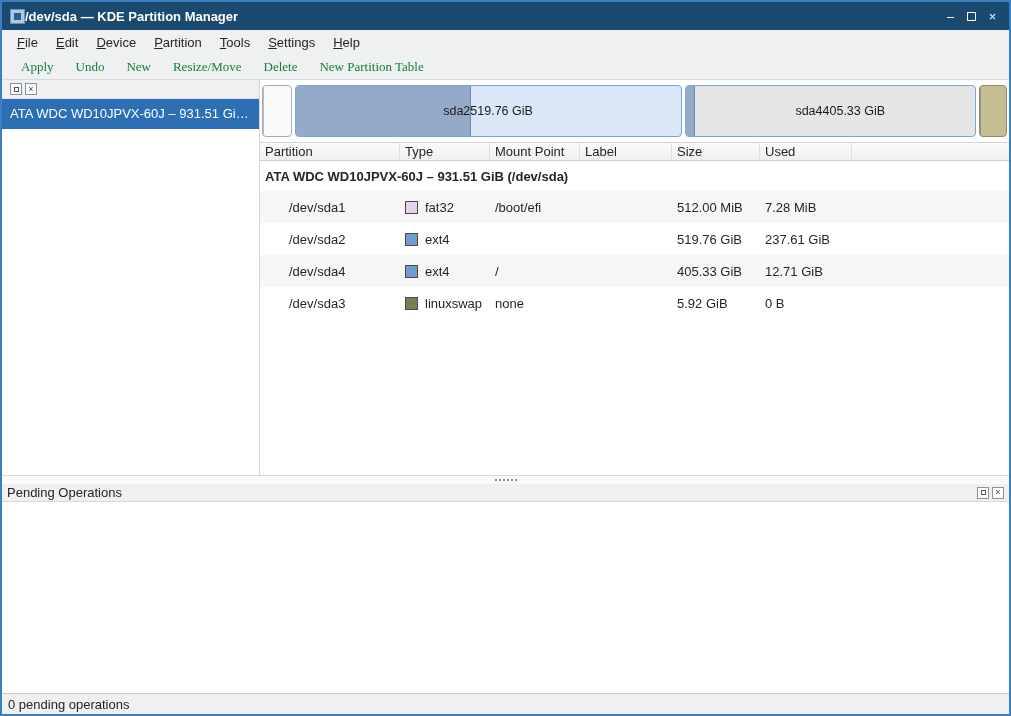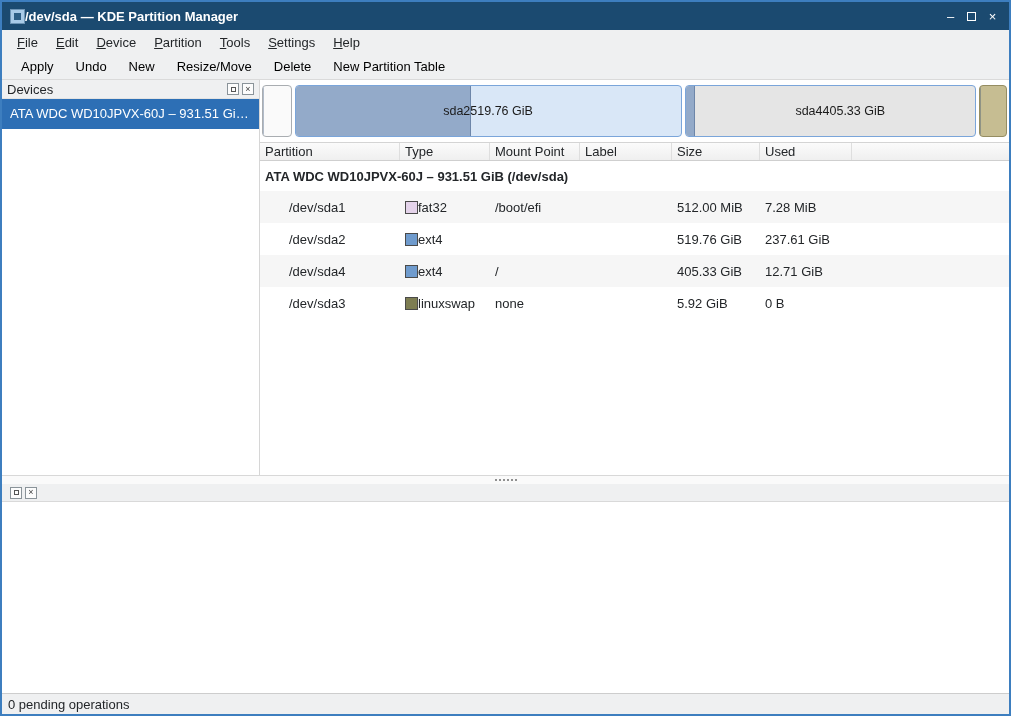--- a/index.html
+++ b/index.html
@@ -24,21 +24,21 @@
   .tb-btn { width: 21px; height: 20px; display: grid; place-items: center; font-size: 13px; cursor: default; }
   .maxi-glyph { width: 9px; height: 9px; border: 1px solid #fff; display: block; }
 
   
   .menubar { flex: 0 0 24px; background: #eff0f1; display: flex; align-items: center; padding-left: 6px; }
   .menu-item { padding: 3px 9px; cursor: default; }
   .menu-item u { text-decoration: underline; }
 
   
   .toolbar { flex: 0 0 26px; background: #eff0f1; border-bottom: 1px solid #dadada; display: flex; align-items: center; padding-left: 8px; }
-  .tool-item { color: #000000; padding: 3px 11px; cursor: default; }
+  .tool-item { color: #15803d; padding: 3px 11px; cursor: default; font-family: Liberation Serif, serif; }
 
   
   .main { flex: 0 0 395px; display: flex; min-height: 0; }
 
   .devices-panel { flex: 0 0 258px; width: 258px; display: flex; flex-direction: column; border-right: 1px solid #d6d6d6; background: #fff; }
   .panel-header { flex: 0 0 19px; background: #eff0f1; display: flex; align-items: center; padding: 0 5px; border-bottom: 1px solid #e3e3e3; }
   .panel-title { flex: 1; }
   .dock-btn { width: 12px; height: 12px; border: 1px solid #8a9399; background: #fcfcfc; display: grid; place-items: center; font-size: 9px; line-height: 1; color: #444; margin-left: 3px; cursor: default; }
   .float-inner { width: 5px; height: 5px; border: 1px solid #555; display: block; }
   .device-list { flex: 1; background: #fff; overflow: hidden; }
@@ -60,21 +60,21 @@
   .thead, .trow { display: grid; grid-template-columns: 140px 90px 90px 92px 88px 92px 1fr; align-items: center; }
   .thead { flex: 0 0 19px; height: 19px; background: linear-gradient(#fbfbfb, #efefef);
            border-top: 1px solid #d4d4d4; border-bottom: 1px solid #cfcfcf; }
   .th { padding-left: 5px; border-right: 1px solid #dedede; height: 100%; display: flex; align-items: center; cursor: default; }
   .th:last-child { border-right: none; }
   .group-row { flex: 0 0 30px; display: flex; align-items: center; font-weight: bold; padding-left: 5px; }
   .trow { flex: 0 0 32px; height: 32px; cursor: default; }
   .tbody .trow:nth-child(odd) { background: #f6f6f6; }
   .td { padding-left: 5px; white-space: nowrap; overflow: hidden; }
   .td.pname { padding-left: 29px; }
-  .type-cell { display: flex; align-items: center; padding-left: 5px; }
+  .type-cell { display: flex; align-items: center; gap: 7px; padding-left: 5px; }
   .swatch { width: 13px; height: 13px; border: 1px solid #4a4a4a; flex: 0 0 13px; }
   .table-filler { flex: 1; background: #fff; }
 
   
   .hsplit { flex: 0 0 9px; background: #fafafa; border-top: 1px solid #d8d8d8; display: flex; align-items: center; justify-content: center; }
   .handle-dots { width: 22px; border-top: 2px dotted #909090; display: block; }
 
   .pending-header { flex: 0 0 18px; background: #eff0f1; border-bottom: 1px solid #d9d9d9; display: flex; align-items: center; padding: 0 5px; }
   .pending-title { flex: 1; }
   .pending-body { flex: 1; background: #fff; }
@@ -118,21 +118,20 @@
     <span class="tool-item">New</span>
     <span class="tool-item">Resize/Move</span>
     <span class="tool-item">Delete</span>
     <span class="tool-item">New Partition Table</span>
   </div>
 
   <div class="main">
 
     <div class="devices-panel">
       <div class="panel-header">
-        <span class="panel-title">Devices</span>
         <span class="dock-btn">
             <span class="float-inner"></span>
           </span>
         <span class="dock-btn">
             <span>×</span>
           </span>
       </div>
       <div class="device-list">
         <div class="device-item selected">ATA WDC WD10JPVX-60J – 931.51 GiB (/dev/sda)</div>
       </div>
@@ -229,20 +228,21 @@
         <div class="table-filler"></div>
       </div>
     </div>
   </div>
 
   <div class="hsplit">
     <span class="handle-dots"></span>
   </div>
 
   <div class="pending-header">
+    <span class="pending-title">Pending Operations</span>
     <span class="dock-btn">
         <span class="float-inner"></span>
       </span>
     <span class="dock-btn">
         <span>×</span>
       </span>
   </div>
   <div class="pending-body"></div>
 
   <div class="statusbar">

